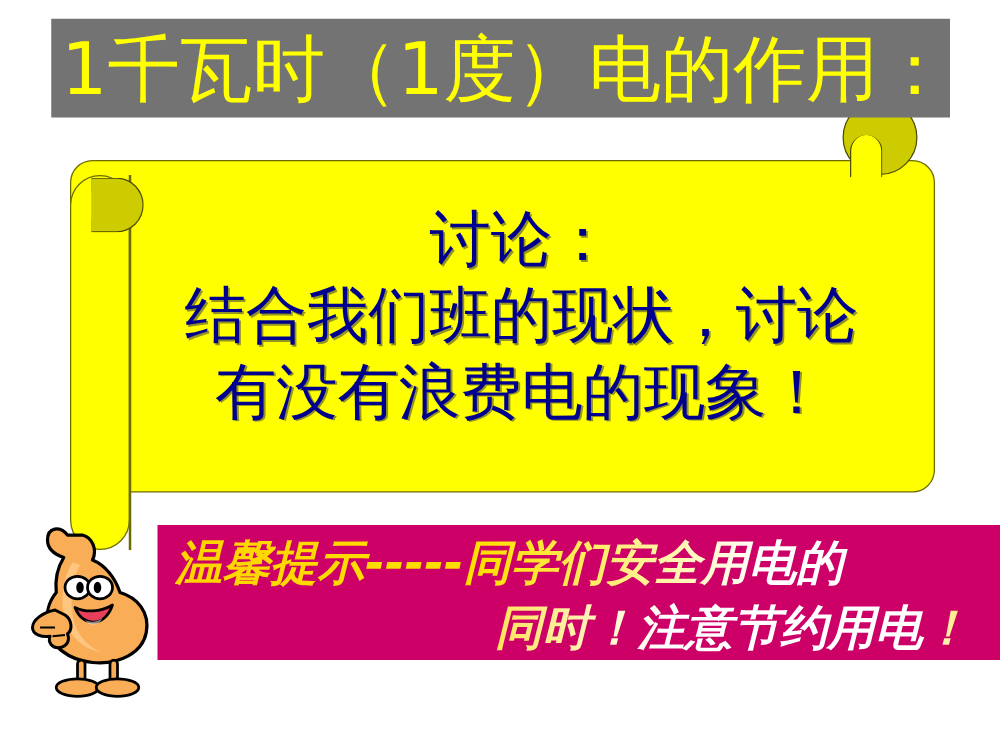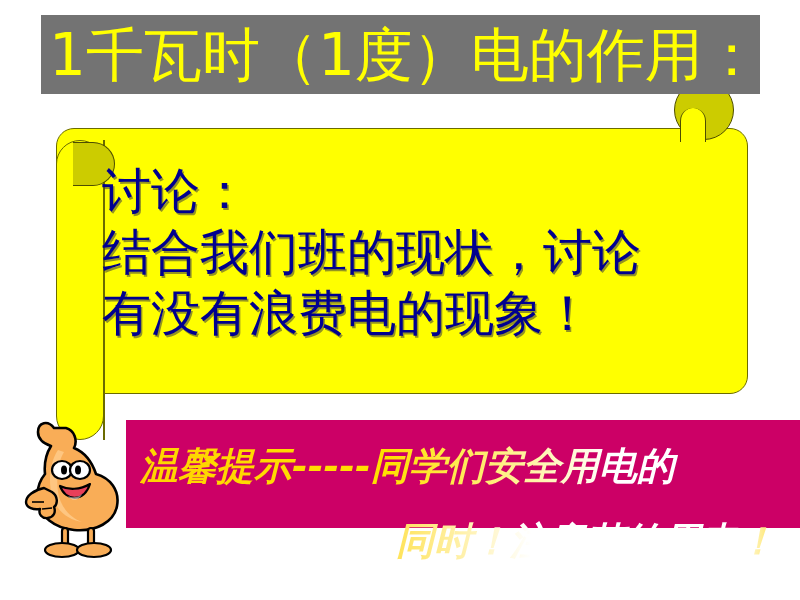--- a/index.html
+++ b/index.html
@@ -129,52 +129,52 @@
     left: 46px;
     top: 34px;
     width: 630px;
     color: #00008f;
     font-size: 49px;
     line-height: 1.24;
     white-space: pre-line;
     text-shadow: 1.5px 1.5px 0 rgba(60,60,60,0.55);
     z-index: 6;
     font-family: "DejaVu Sans", "Liberation Sans", sans-serif;
+    text-align: center;
   }
 
   
   #tip-banner {
     position: absolute;
     left: 126px;
     top: 420px;
     width: 674px;
     height: 108px;
     background: #cc0066;
     z-index: 2;
     box-sizing: border-box;
-    padding: 20px 8px 0 14px;
+    padding: 4px 8px 0 14px;
   }
   .tip-line {
     font-size: 38px;
     line-height: 1.38;
     font-style: italic;
     font-weight: bold;
     white-space: nowrap;
     background-image: linear-gradient(90deg, #ffd400 0%, #ffe000 38%, #ffffff 72%, #ffffff 100%);
     -webkit-background-clip: text;
     background-clip: text;
     color: transparent;
     -webkit-text-fill-color: transparent;
     font-family: "DejaVu Sans", "Liberation Sans", sans-serif;
   }
   .tip-line.line2 {
     text-align: right;
     padding-right: 16px;
     background-image: linear-gradient(90deg, #ffd400 0%, #ffd400 28%, #ffffff 60%, #ffffff 92%, #ffd400 100%);
-    margin-top: 23px;
   }
 
   
   #mascot {
     position: absolute;
     left: 18px;
     top: 410px;
     width: 120px;
     height: 150px;
     z-index: 7;

